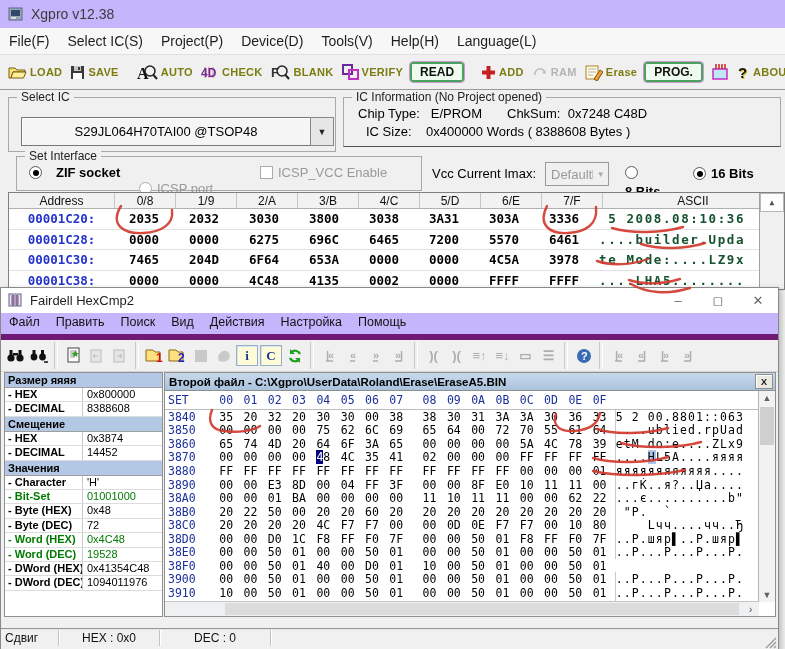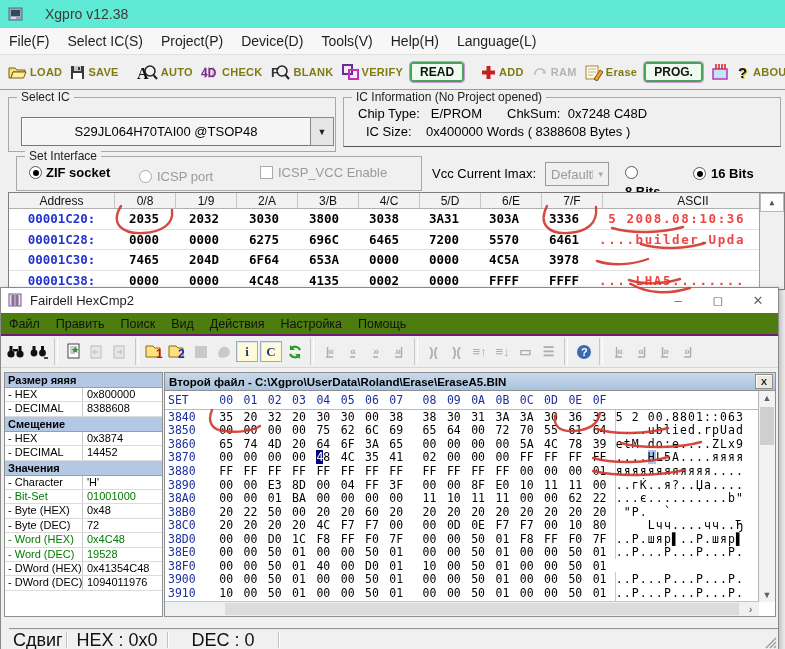--- a/index.html
+++ b/index.html
@@ -14,21 +14,21 @@
   .radio.checked::after{content:"";position:absolute;inset:2.5px;background:#000;border-radius:50%;}
   .radio.dis{border-color:#ababab;}
   .chk{width:11px;height:11px;border:1px solid #ababab;background:#fff;display:inline-block;
        vertical-align:-2px;flex:none;}
   .dis-lab{color:#9a9a9a;}
   .sep-v{width:1px;background:#b5b5b5;align-self:stretch;margin:2px 5px;}
   .sep-d{width:2px;border-left:1px solid #c8c8c8;border-right:1px solid #fff;
          align-self:stretch;margin:2px 4px;}
   
   #xgpro{position:absolute;inset:0;background:#f0f0f0;}
-  .xg-title{height:28px;background:#5eead4;display:flex;align-items:center;gap:21px;
+  .xg-title{height:28px;background:#c4b5fd;display:flex;align-items:center;gap:7px;
             padding-left:8px;font-size:14px;color:#3c3c3c;}
   .xg-menu{height:26px;display:flex;align-items:center;font-size:14px;color:#1e1e1e;
            background:#f7f7f7;}
   .xg-menu span{padding:3px 9px;cursor:default;}
   .xg-toolbar{height:34px;display:flex;align-items:center;background:#f0f0f0;
               border-top:1px solid #e0e0e0;border-bottom:1px solid #9a9a9a;padding:0 4px;}
   .tb-item{display:flex;align-items:center;gap:3px;padding:2px 4px;}
   .tb-item .lab{font-size:11px;font-weight:bold;color:#7c7c10;letter-spacing:.3px;}
   .tb-item.dis .lab{color:#b4b4b4;}
   .tb-box{font-size:12px;font-weight:bold;color:#111;background:#eefbee;
@@ -48,55 +48,55 @@
   #xg-table{position:absolute;left:8px;top:192px;width:775px;height:96px;background:#fff;
             border:1px solid #808080;font-family:"DejaVu Sans Mono",monospace;}
   .xg-hrow{display:flex;height:15px;background:#f2f2f2;border-bottom:1px solid #b0b0b0;
            font-family:"Liberation Sans",sans-serif;font-size:12px;color:#111;text-align:right;}
   .xg-hrow div{border-right:1px solid #c6c6c6;display:flex;align-items:center;justify-content:center;}
   .xg-drow{display:flex;height:19.5px;border-bottom:1px solid #e2e2e2;align-items:center;}
   .xg-drow .adr{color:#2333cc;font-weight:bold;font-size:12.5px;display:flex;
                 align-items:center;justify-content:center;}
   .xg-drow .val{color:#000;font-weight:bold;font-size:12.5px;display:flex;
                 align-items:center;justify-content:center;}
-  .xg-drow .asc{color:#ef4444;font-weight:bold;font-size:12.5px;white-space:pre;
+  .xg-drow .asc{color:#14532d;font-weight:bold;font-size:12.5px;white-space:pre;
                 letter-spacing:1.6px;padding-left:5px;overflow:hidden;}
   .cw-a{width:105px;flex:none;} .cw-v{width:60px;flex:none;} .cw-s{flex:1;}
   #xg-vscroll{position:absolute;right:0;top:0;bottom:0;width:24px;background:#f0f0f0;
               border-left:1px solid #a0a0a0;}
   .sb-btn{height:17px;background:#fdfdfd;border:1px solid #b8b8b8;display:flex;
           align-items:center;justify-content:center;font-size:8px;color:#505050;}
   
   #hexcmp{position:absolute;left:0;top:287px;width:777px;height:362px;background:#f0f0f0;
           border:1px solid #8a8a8a;box-shadow:2px 2px 6px rgba(0,0,0,.25);}
   .hc-title{height:25px;background:#ffffff;display:flex;align-items:center;gap:7px;
             padding-left:7px;font-size:13px;color:#1e1e1e;}
   .hc-ctrls{margin-left:auto;display:flex;height:100%;}
   .hc-ctrls div{width:40px;display:flex;align-items:center;justify-content:center;
                 font-size:13px;color:#666;}
-  .hc-menu{height:21px;display:flex;align-items:center;font-size:12.5px;color:#111;
-           background:#4d7c0f;border-bottom:2px solid #701a75;}
+  .hc-menu{height:21px;display:flex;font-size:12.5px;color:#111;
+           background:#c4b5fd;border-bottom:6px solid #701a75;}
   .hc-menu span{padding:2px 8px;}
   .hc-toolbar{height:31px;display:flex;align-items:center;background:#f0f0f0;
               border-bottom:1px solid #d6d6d6;padding:0 3px;}
   .hc-btn{width:23px;height:23px;display:flex;align-items:center;justify-content:center;flex:none;}
   .hc-btn.toggle{background:#fffbd8;border:1px solid #97aec7;box-shadow:inset 1px 1px 0 #d7e3ef;
                  width:20px;height:19px;margin:0 1px;font-weight:bold;color:#1a3a8c;
                  font-family:"Liberation Serif",serif;font-size:13px;}
   .gray-glyph{color:#adadad;font-weight:bold;font-size:11px;letter-spacing:-1px;
               border-bottom:2px solid #bdbdbd;line-height:10px;}
   .gray-plain{color:#adadad;font-weight:bold;font-size:13px;}
   
   #hc-left{position:absolute;left:3px;top:84px;width:157px;bottom:33px;background:#fff;
            border:1px solid #8f8f8f;font-size:11px;overflow:hidden;}
   .lp-head{background:#b2c8e4;font-weight:bold;color:#000;padding:0 3px;height:14px;
            line-height:14px;border-bottom:1px solid #9f9f9f;}
   .lp-row{display:flex;height:13.4px;line-height:13.4px;border-bottom:1px solid #dcdcdc;}
   .lp-row .n{width:74px;flex:none;padding-left:3px;border-right:1px solid #c9c9c9;
-             overflow:hidden;white-space:nowrap;}
+             overflow:hidden;white-space:nowrap;font-weight:bold;}
   .lp-row .v{flex:1;padding-left:4px;overflow:hidden;white-space:nowrap;}
   .lp-row.grn{color:#007a00;}
   
   #hc-right{position:absolute;left:163px;top:84px;right:2px;bottom:33px;background:#fff;
             border:1px solid #8f8f8f;display:flex;flex-direction:column;}
   .fp-bar{height:17px;background:linear-gradient(#c9d9ec,#a9c2dc);display:flex;
           align-items:center;font-size:11.5px;font-weight:bold;color:#000;
           padding-left:4px;border-bottom:1px solid #8f8f8f;}
   .fp-x{margin-left:auto;margin-right:2px;width:16px;height:13px;background:#ece9e0;
         border:1px solid #8f8f8f;box-shadow:1px 1px 0 #fff inset;display:flex;
@@ -118,22 +118,22 @@
   #hx-hscroll{position:absolute;left:0;right:16px;bottom:0;height:14px;background:#eef0f2;
               border-top:1px solid #c5c5c5;display:flex;}
   .hthumb{position:absolute;left:60px;right:20px;top:1px;bottom:1px;background:#dcdcdc;}
   .harrow{position:absolute;right:0;top:0;bottom:0;width:17px;display:flex;align-items:center;
           justify-content:center;color:#555;font-size:11px;}
   .vthumb{position:absolute;left:1px;right:1px;top:16px;height:38px;background:#cfcfcf;}
   .va{position:absolute;left:0;right:0;height:14px;display:flex;align-items:center;
       justify-content:center;color:#606060;font-size:9px;}
   
   #hc-status{position:absolute;left:0;right:0;bottom:0;height:20px;background:#f0f0f0;
-             border-top:2px groove #e8e8e8;display:flex;font-size:18px;color:#111;
-             align-items:center;margin-left:8px;}
+             border-top:2px groove #e8e8e8;display:flex;font-size:12px;color:#111;
+             }
   .st-cell{height:16px;display:flex;align-items:center;border-right:1px solid #c2c2c2;
            box-shadow:1px 0 0 #fff;}
   .grip{position:absolute;right:1px;bottom:1px;width:13px;height:13px;}
   
   #ann{position:absolute;inset:0;pointer-events:none;z-index:60;}
   #ann path{fill:none;stroke:#d23a2e;stroke-width:2.4;stroke-linecap:round;opacity:.92;}
 </style>
 </head>
 <body>
 
@@ -290,25 +290,25 @@
         <span>0x7248 C48D</span>
       </div>
       <div class="ic-row" style="left:22px;top:26px;">
         <span>IC Size:</span>&nbsp;&nbsp;&nbsp;
         <span>0x400000 Words ( 8388608 Bytes )</span>
       </div>
     </div>
 
     <div class="gb" style="left:16px;top:156px;width:404px;height:33px;">
       <span class="leg">Set Interface</span>
-      <div style="position:absolute;left:12px;top:8px;display:flex;align-items:center;gap:4px;">
+      <div style="position:absolute;left:12px;top:8px;display:flex;align-items:center;gap:14px;">
         <span class="radio checked"></span>
         <span class="hl-lab" style="font-weight:bold;">ZIF socket</span>
       </div>
-      <div style="position:absolute;left:122px;top:12px;display:flex;align-items:center;gap:5px;">
+      <div style="position:absolute;left:122px;top:24px;display:flex;align-items:center;gap:5px;">
         <span class="radio dis"></span>
         <span class="hl-lab dis-lab">ICSP port</span>
       </div>
       <div style="position:absolute;left:243px;top:8px;display:flex;align-items:center;gap:5px;">
         <span class="chk"></span>
         <span class="hl-lab dis-lab">ICSP_VCC Enable</span>
       </div>
     </div>
 
     <div class="ic-row" style="left:432px;top:166px;">Vcc Current Imax:</div>
@@ -366,20 +366,21 @@
           <div class="xg-drow">
             <div class="adr cw-a">00001C30:</div>
             <div class="val cw-v">7465</div>
             <div class="val cw-v">204D</div>
             <div class="val cw-v">6F64</div>
             <div class="val cw-v">653A</div>
             <div class="val cw-v">0000</div>
             <div class="val cw-v">0000</div>
             <div class="val cw-v">4C5A</div>
             <div class="val cw-v">3978</div>
+            <div class="asc cw-s">te Mode:....LZ9x</div>
           </div>
           <div class="xg-drow">
             <div class="adr cw-a">00001C38:</div>
             <div class="val cw-v">0000</div>
             <div class="val cw-v">0000</div>
             <div class="val cw-v">4C48</div>
             <div class="val cw-v">4135</div>
             <div class="val cw-v">0002</div>
             <div class="val cw-v">0000</div>
             <div class="val cw-v">FFFF</div>

